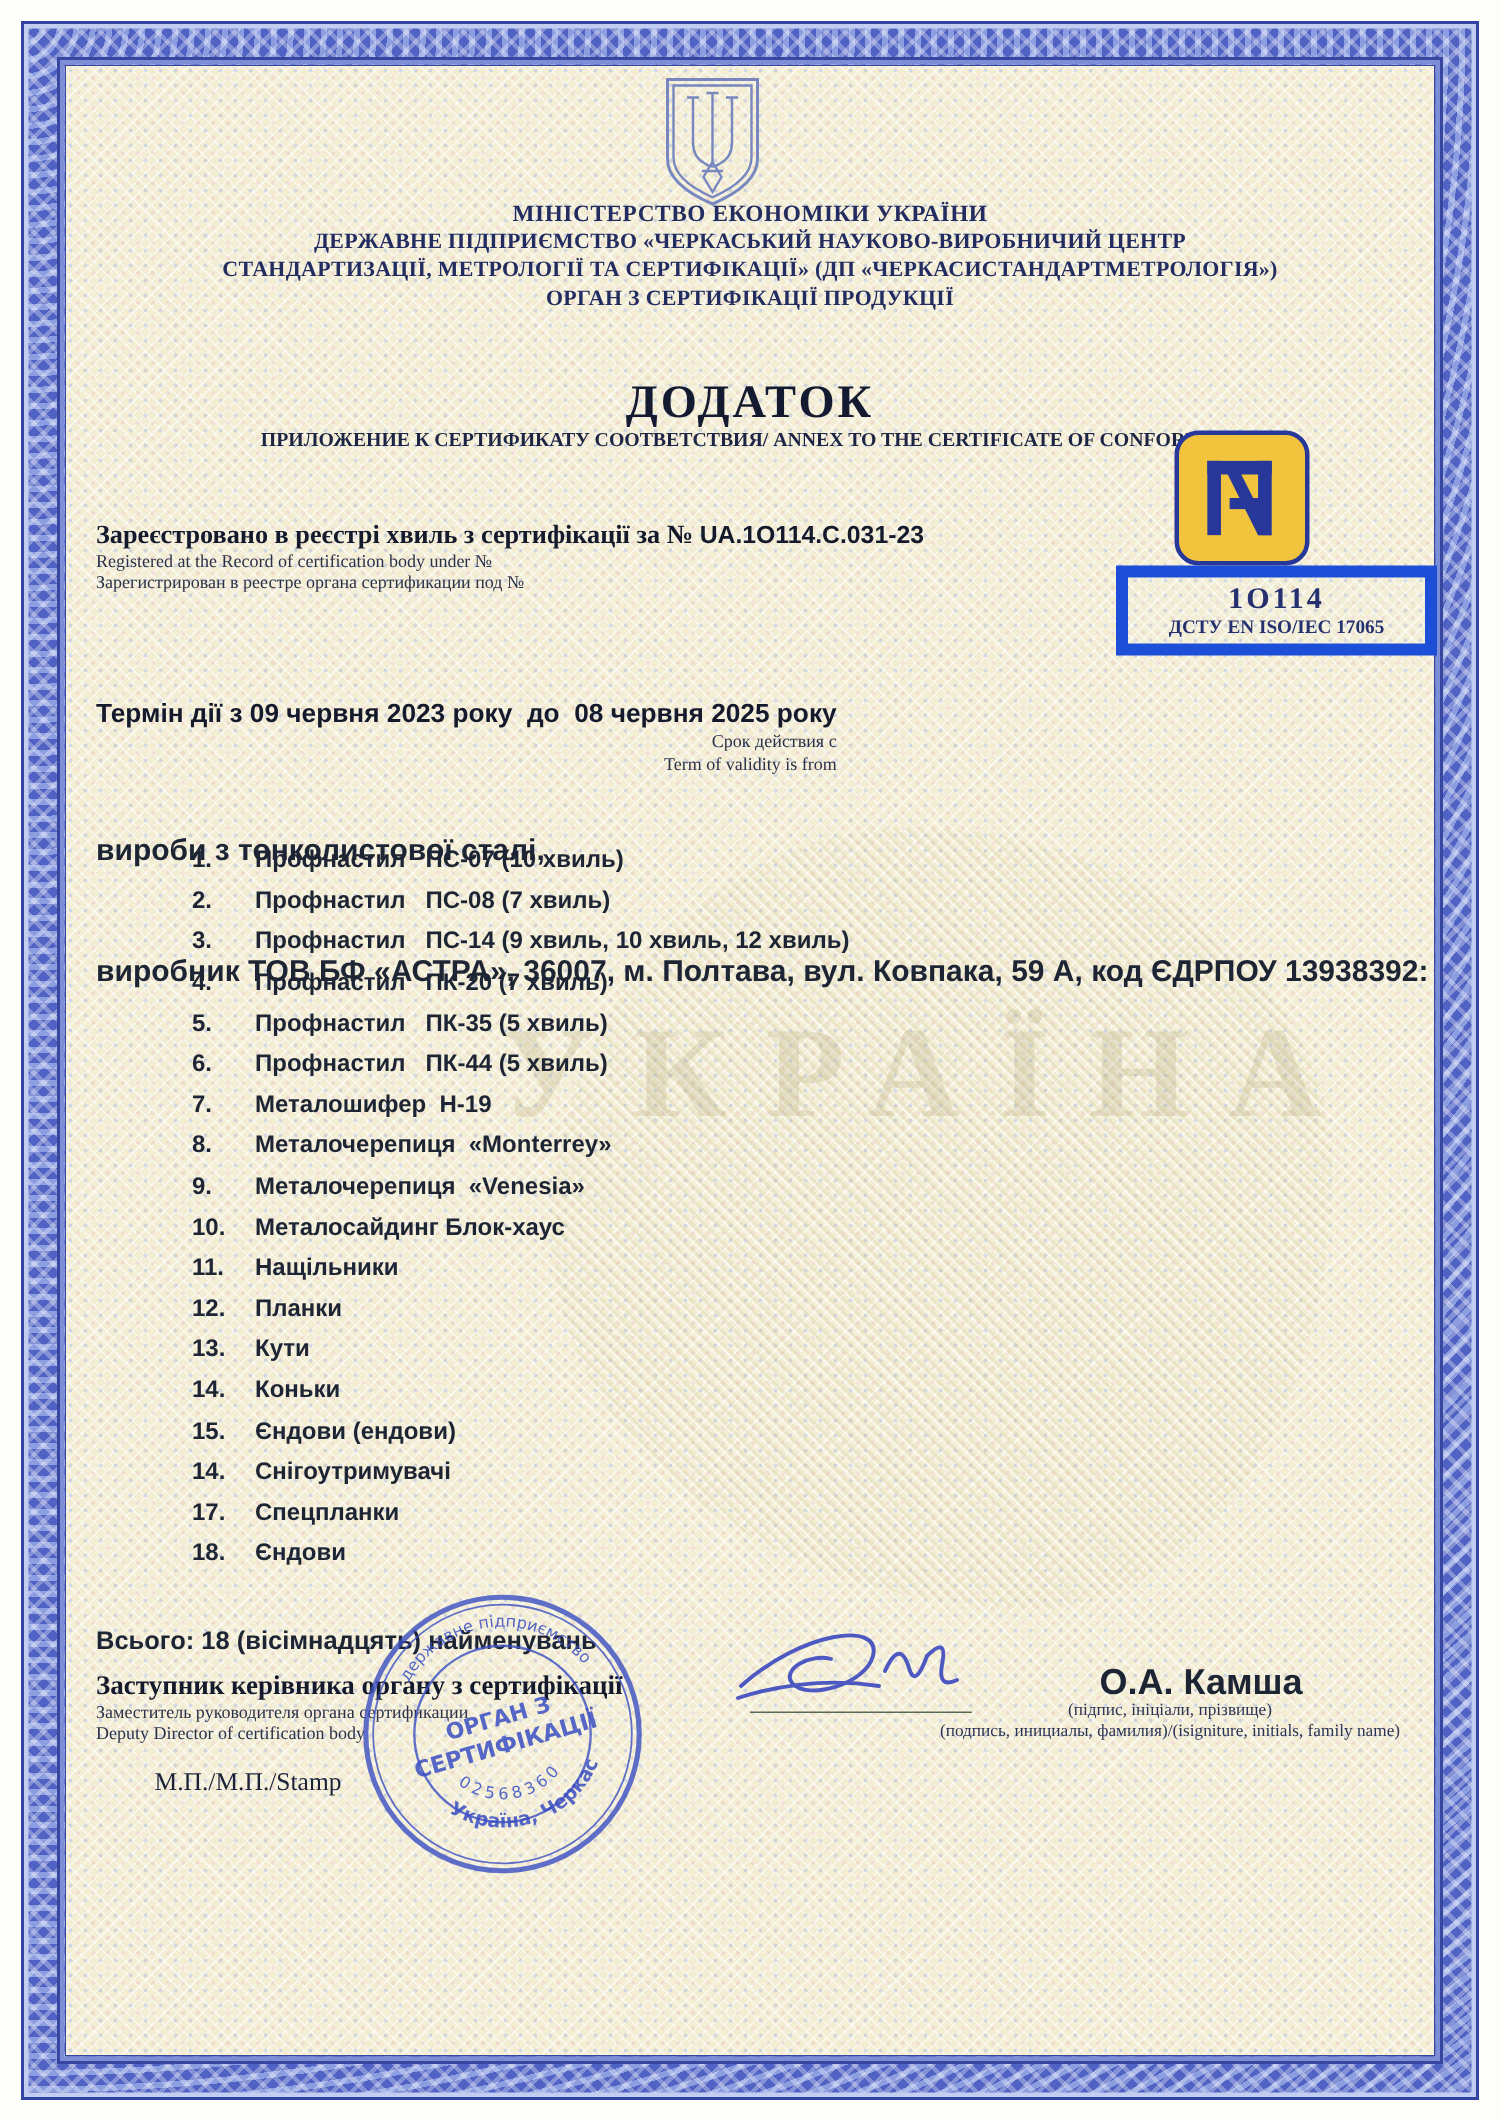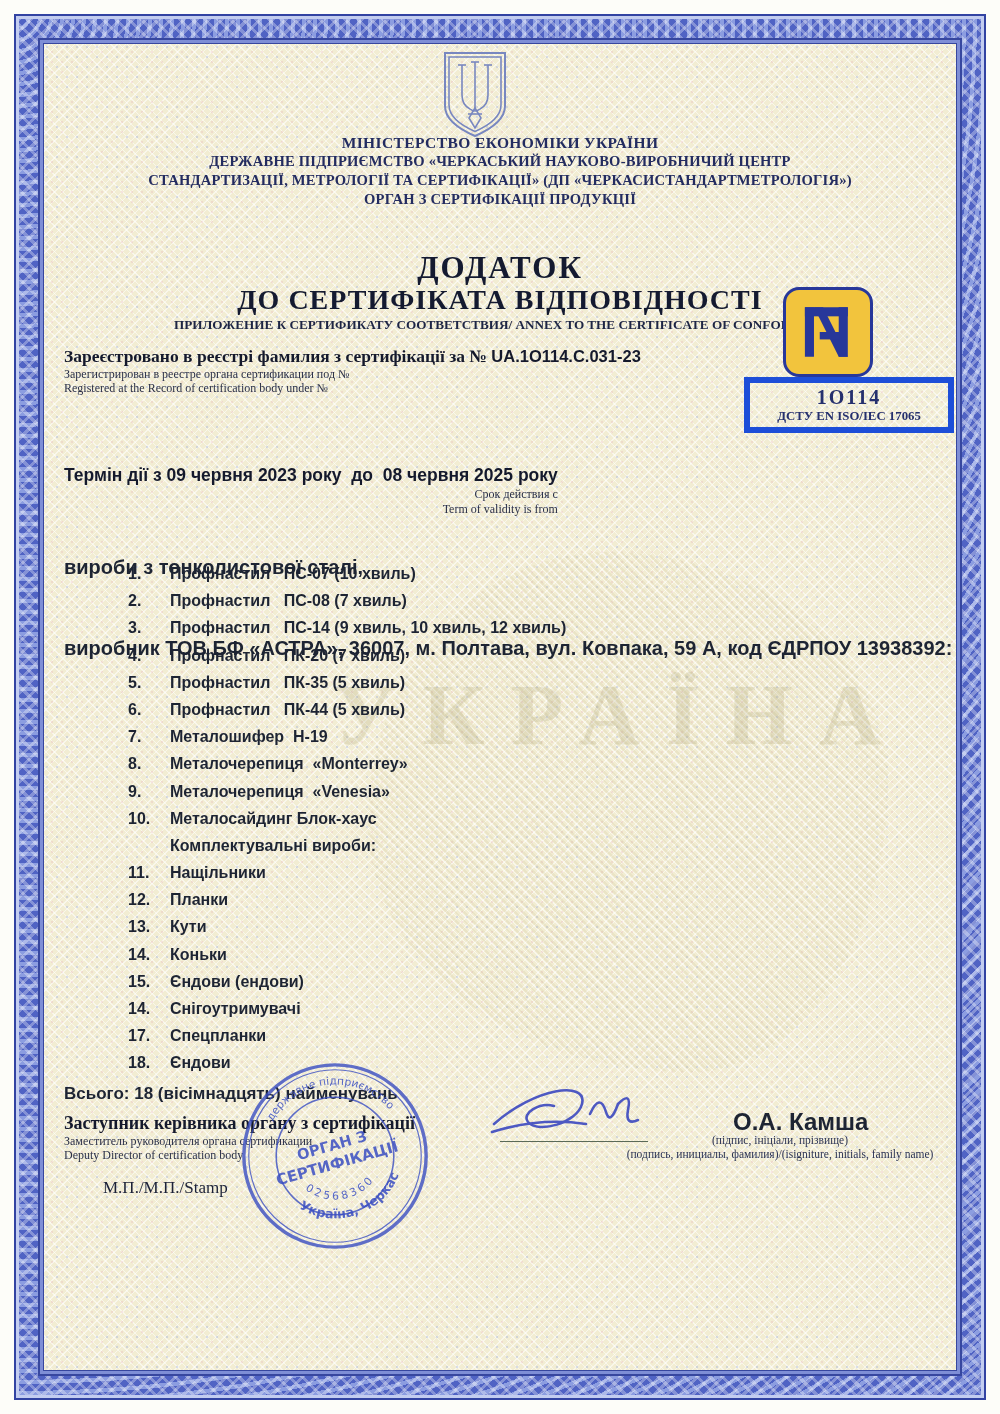--- a/index.html
+++ b/index.html
@@ -38,21 +38,21 @@
   .ministry .l1{font-size:15.5px;letter-spacing:.4px;}
   .ministry .l2{font-size:14.6px;letter-spacing:.2px;}
   
   .title{position:absolute;left:58px;right:58px;top:251px;text-align:center;color:#141a30;}
   .title .t1{font-size:31px;font-weight:bold;letter-spacing:2px;line-height:33px;}
   .title .t2{font-size:28px;font-weight:bold;letter-spacing:1px;line-height:32px;}
   .title .t3{font-size:13.2px;font-weight:bold;color:#1d2544;margin-top:1px;}
   
   .naau{position:absolute;left:783px;top:287px;width:84px;height:84px;background:#f2c43d;
     border:3px solid #27379a;border-radius:16px;display:flex;align-items:center;justify-content:center;}
-  .accr-box{position:absolute;left:744px;top:377px;width:198px;height:44px;border:6px solid #1d4ed8;
+  .accr-box{position:absolute;left:744px;top:377px;width:198px;height:44px;border:8px solid #1d4ed8;
     text-align:center;color:#25306e;background:rgba(255,255,255,.06);}
   .accr-box .code{font-size:20px;font-weight:bold;letter-spacing:2px;line-height:24px;margin-top:2px;}
   .accr-box .std{font-size:12.8px;font-weight:bold;line-height:14px;}
   
   .reg{position:absolute;left:64px;top:346px;color:#14192c;}
   .reg .big{font-size:17.5px;font-weight:bold;}
   .reg .big .num{font-family:"Liberation Sans",sans-serif;font-size:16.5px;}
   .small-ln{font-size:12px;color:#2a3048;line-height:14px;}
   .validity{position:absolute;left:64px;top:420px;color:#14192c;}
   .validity .big{font-family:"Liberation Sans",sans-serif;font-size:17.5px;font-weight:bold;white-space:pre-wrap;margin-top:45px;}
@@ -114,21 +114,20 @@
 
     <div class="ministry">
       <div class="l1">МІНІСТЕРСТВО ЕКОНОМІКИ УКРАЇНИ</div>
       <div class="l2">ДЕРЖАВНЕ ПІДПРИЄМСТВО «ЧЕРКАСЬКИЙ НАУКОВО-ВИРОБНИЧИЙ ЦЕНТР</div>
       <div class="l2">СТАНДАРТИЗАЦІЇ, МЕТРОЛОГІЇ ТА СЕРТИФІКАЦІЇ» (ДП «ЧЕРКАСИСТАНДАРТМЕТРОЛОГІЯ»)</div>
       <div class="l2">ОРГАН З СЕРТИФІКАЦІЇ ПРОДУКЦІЇ</div>
     </div>
 
     <div class="title">
       <div class="t1">ДОДАТОК</div>
-      <div class="t2">ДО СЕРТИФІКАТА ВІДПОВІДНОСТІ</div>
       <div class="t3">ПРИЛОЖЕНИЕ К СЕРТИФИКАТУ СООТВЕТСТВИЯ/ ANNEX TO THE CERTIFICATE OF CONFORMITY</div>
     </div>
 
     <div class="naau">
       <svg width="66" height="66" viewBox="0 0 80 80">
         <g fill="#27379a">
           <rect x="12" y="10" width="11" height="60"></rect>
           <rect x="12" y="10" width="52" height="11"></rect>
           <rect x="53" y="10" width="11" height="60"></rect>
           <polygon points="23,10 34,10 64,70 53,70"></polygon>
@@ -136,24 +135,24 @@
         </g>
       </svg>
     </div>
     <div class="accr-box">
       <div class="code">1О114</div>
       <div class="std">ДСТУ EN ISO/IEC 17065</div>
     </div>
 
     <div class="reg">
       <div class="big">
-        <span>Зареєстровано в реєстрі фамилия з сертифікації за № </span><span class="num">UA.1О114.С.031-23</span>
+        <span>Зареєстровано в реєстрі хвиль з сертифікації за № </span><span class="num">UA.1О114.С.031-23</span>
       </div>
+      <div class="small-ln">Registered at the Record of certification body under №</div>
       <div class="small-ln">Зарегистрирован в реестре органа сертификации под №</div>
-      <div class="small-ln">Registered at the Record of certification body under №</div>
     </div>
 
     <div class="validity">
       <div class="big">Термін дії з 09 червня 2023 року  до  08 червня 2025 року</div>
       <div class="small-ln">Срок действия с</div>
       <div class="small-ln">Term of validity is from</div>
     </div>
 
     <div class="product">
       <div>вироби з тонколистової сталі,</div>
@@ -193,24 +192,20 @@
           <span class="no">8.</span>
           <span class="tx">Металочерепиця  «Monterrey»</span>
         </div>
       <div class="row">
           <span class="no">9.</span>
           <span class="tx">Металочерепиця  «Venesia»</span>
         </div>
       <div class="row">
           <span class="no">10.</span>
           <span class="tx">Металосайдинг Блок-хаус</span>
-        </div>
-      <div class="row">
-          <span class="no"></span>
-          <span class="tx">Комплектувальні вироби:</span>
         </div>
       <div class="row">
           <span class="no">11.</span>
           <span class="tx">Нащільники</span>
         </div>
       <div class="row">
           <span class="no">12.</span>
           <span class="tx">Планки</span>
         </div>
       <div class="row">

